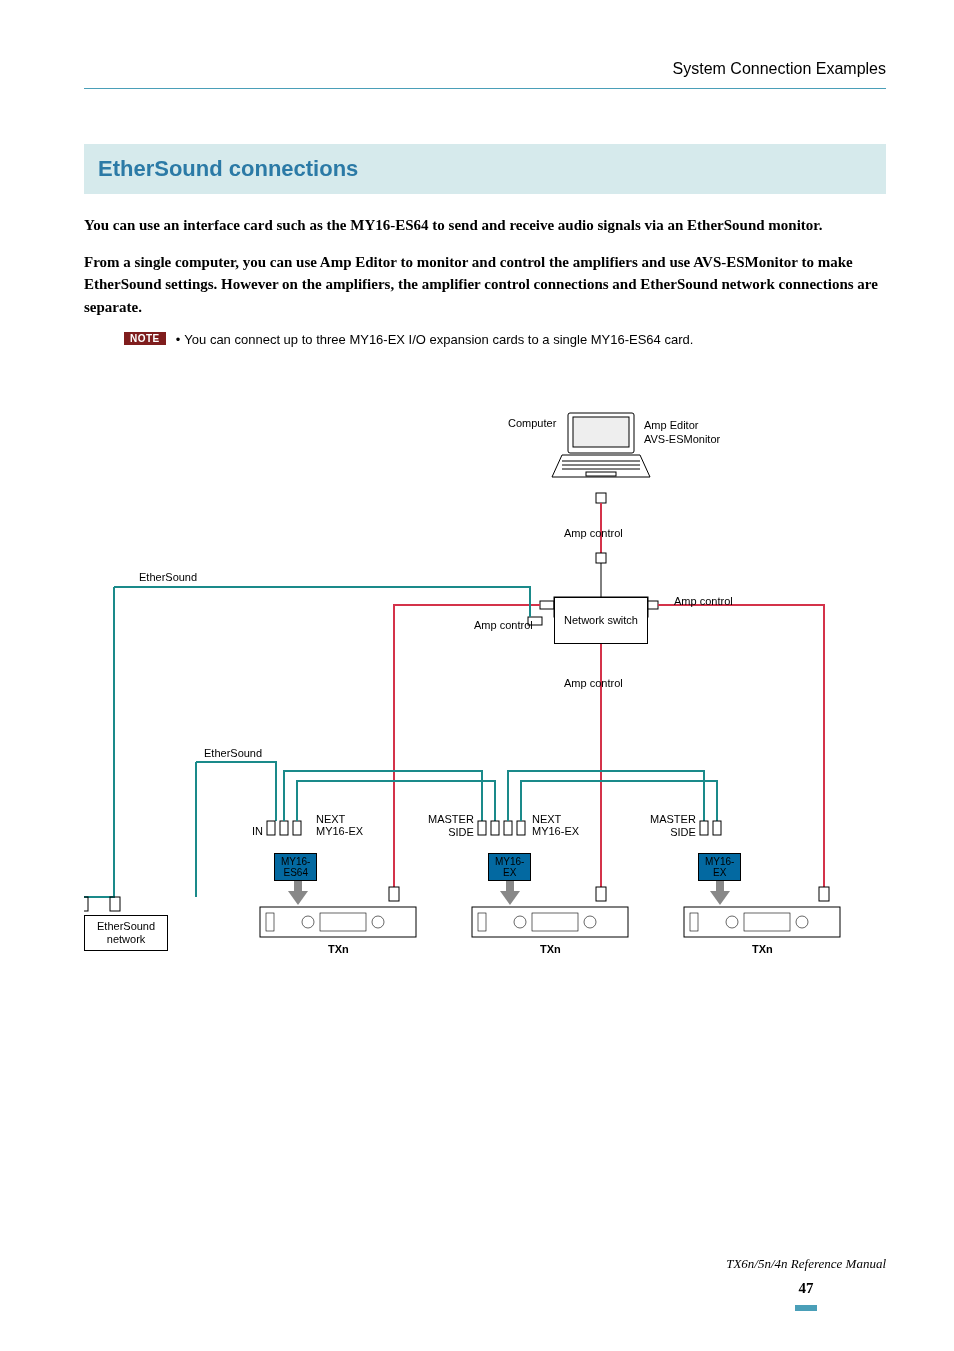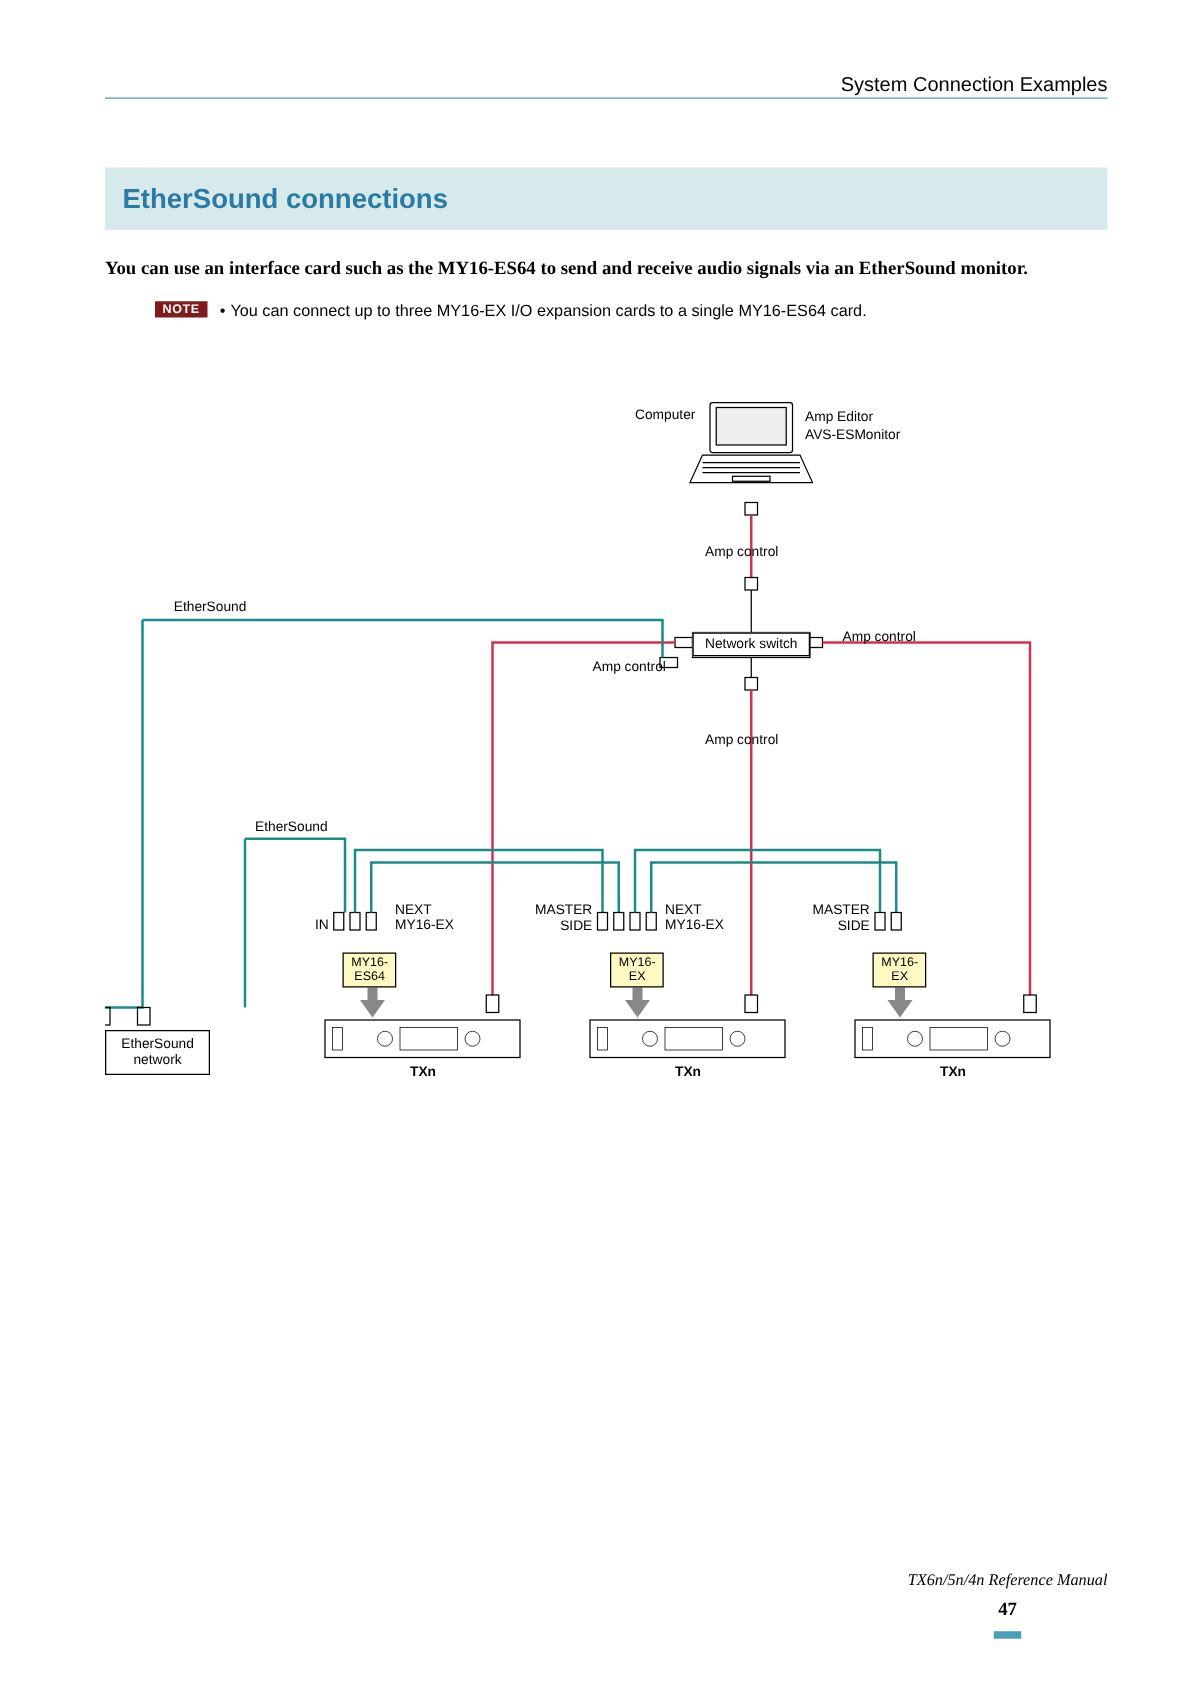--- a/index.html
+++ b/index.html
@@ -13,20 +13,21 @@
   }
   .page {
     padding: 60px 68px 40px 84px;
     position: relative;
     height: 100%;
   }
   .header-section {
     text-align: right;
     font-family: Arial, Helvetica, sans-serif;
     font-size: 16px;
+    padding-bottom: 10px;
     border-bottom: 1px solid #4a9fb8;
     margin-bottom: 55px;
   }
   .section-heading {
     background: #d6eaec;
     color: #2b7aa6;
     font-family: Arial, Helvetica, sans-serif;
     font-size: 22px;
     font-weight: bold;
     padding: 12px 14px;
@@ -78,21 +79,21 @@
     background: #fff;
     padding: 4px 12px;
     line-height: 1.2;
   }
   .small-boxlabel {
     position: absolute;
     font-family: Arial, Helvetica, sans-serif;
     font-size: 10px;
     text-align: center;
     border: 1px solid #000;
-    background: #fef9c3;
+    background: #0369a1;
     padding: 2px 6px;
     line-height: 1.1;
   }
   .txn {
     position: absolute;
     font-family: Arial, Helvetica, sans-serif;
     font-size: 11px;
     font-weight: bold;
   }
   .footer {
@@ -124,20 +125,21 @@
 
 <div class="page">
 
   <div class="header-section">
     <span>System Connection Examples</span>
   </div>
 
   <div class="section-heading">EtherSound connections</div>
 
   <p class="body-para">You can use an interface card such as the MY16-ES64 to send and receive audio signals via an EtherSound monitor.</p>
+  <p class="body-para">From a single computer, you can use Amp Editor to monitor and control the amplifiers and use AVS-ESMonitor to make EtherSound settings. However on the amplifiers, the amplifier control connections and EtherSound network connections are separate.</p>
 
   <div class="note-line">
     <span class="note-badge">NOTE</span>
     <span style="margin-right:4px;">•</span>
     <span>You can connect up to three MY16-EX I/O expansion cards to a single MY16-ES64 card.</span>
   </div>
 
   <div class="diagram-area">
 
     <svg width="802" height="580">
@@ -239,21 +241,21 @@
         <circle cx="718" cy="515" r="6"></circle>
         <rect x="660" y="506" width="46" height="18"></rect>
       </g>
     </svg>
 
     <span class="dlabel" style="left:424px; top:10px;">Computer</span>
     <span class="dlabel" style="left:560px; top:12px; text-align:left;">Amp Editor</span>
     <span class="dlabel" style="left:560px; top:26px; text-align:left;">AVS-ESMonitor</span>
 
     <span class="dlabel" style="left:480px; top:120px;">Amp control</span>
-    <div class="boxlabel" style="left:470px; top:190px; padding:2px 6px; width:94px;">Network switch</div>
+    <div class="boxlabel" style="left:470px; top:190px; padding:16px 6px; width:94px;">Network switch</div>
 
     <span class="dlabel" style="left:55px; top:164px;">EtherSound</span>
     <span class="dlabel" style="left:390px; top:212px;">Amp control</span>
     <span class="dlabel" style="left:590px; top:188px;">Amp control</span>
     <span class="dlabel" style="left:480px; top:270px;">Amp control</span>
 
     <span class="dlabel" style="left:120px; top:340px;">EtherSound</span>
 
     <span class="dlabel" style="left:168px; top:418px;">IN</span>
     <span class="dlabel" style="left:232px; top:406px; text-align:left;">NEXT</span>

